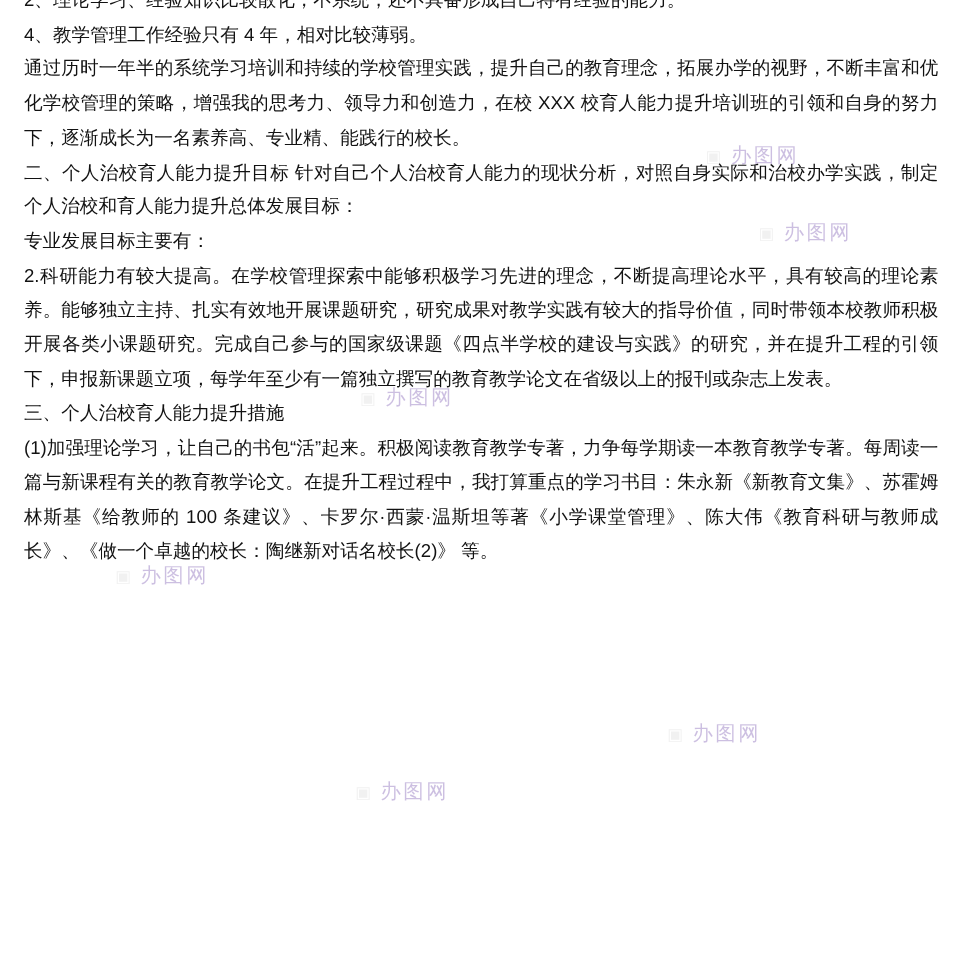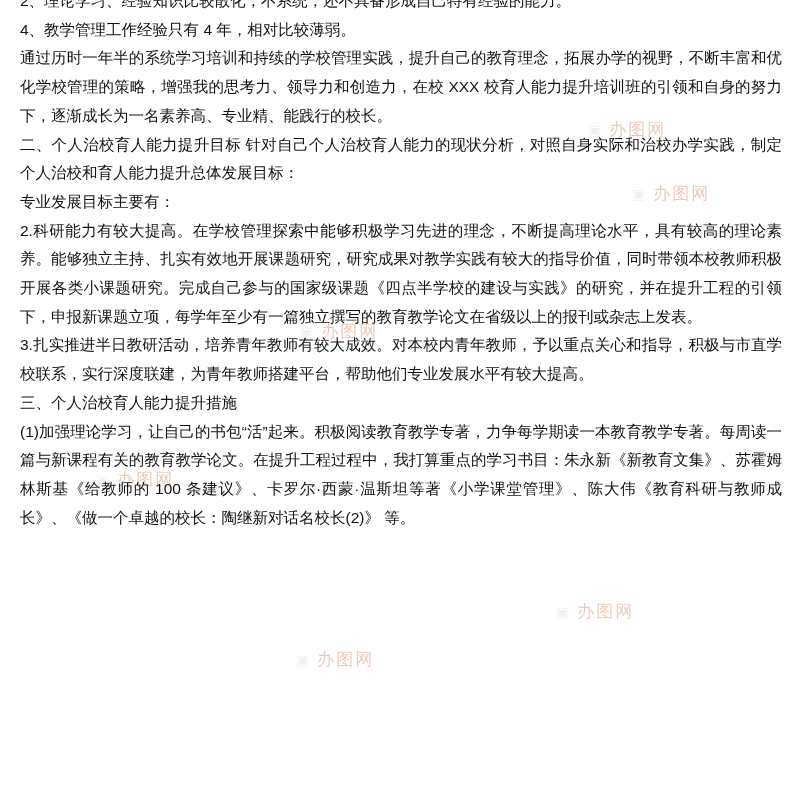--- a/index.html
+++ b/index.html
@@ -21,21 +21,21 @@
     background: #ffffff;
   }
   .watermark-layer {
     position: absolute;
     inset: 0;
     pointer-events: none;
     z-index: 0;
   }
   .watermark {
     position: absolute;
-    color: #c2410c;
+    color: #4c1d95;
     opacity: 0.28;
     font-size: 17px;
     letter-spacing: 2px;
     white-space: nowrap;
     user-select: none;
   }
   .watermark::before {
     content: "▣ ";
     font-size: 14px;
     color: #cfcfcf;
@@ -70,17 +70,16 @@
       <span class="watermark" style="left: 556px; top: 600px;">办图网</span>
       <span class="watermark" style="left: 296px; top: 648px;">办图网</span>
     </div>
   <div class="doc">
       <p>2、理论学习、经验知识比较散化，不系统，还不具备形成自己特有经验的能力。</p>
       <p>4、教学管理工作经验只有 4 年，相对比较薄弱。</p>
       <p>通过历时一年半的系统学习培训和持续的学校管理实践，提升自己的教育理念，拓展办学的视野，不断丰富和优化学校管理的策略，增强我的思考力、领导力和创造力，在校 XXX 校育人能力提升培训班的引领和自身的努力下，逐渐成长为一名素养高、专业精、能践行的校长。</p>
       <p>二、个人治校育人能力提升目标 针对自己个人治校育人能力的现状分析，对照自身实际和治校办学实践，制定个人治校和育人能力提升总体发展目标：</p>
       <p>专业发展目标主要有：</p>
       <p>2.科研能力有较大提高。在学校管理探索中能够积极学习先进的理念，不断提高理论水平，具有较高的理论素养。能够独立主持、扎实有效地开展课题研究，研究成果对教学实践有较大的指导价值，同时带领本校教师积极开展各类小课题研究。完成自己参与的国家级课题《四点半学校的建设与实践》的研究，并在提升工程的引领下，申报新课题立项，每学年至少有一篇独立撰写的教育教学论文在省级以上的报刊或杂志上发表。</p>
-      <p>3.扎实推进半日教研活动，培养青年教师有较大成效。对本校内青年教师，予以重点关心和指导，积极与市直学校联系，实行深度联建，为青年教师搭建平台，帮助他们专业发展水平有较大提高。</p>
       <p>三、个人治校育人能力提升措施</p>
       <p>(1)加强理论学习，让自己的书包“活”起来。积极阅读教育教学专著，力争每学期读一本教育教学专著。每周读一篇与新课程有关的教育教学论文。在提升工程过程中，我打算重点的学习书目：朱永新《新教育文集》、苏霍姆林斯基《给教师的 100 条建议》、卡罗尔·西蒙·温斯坦等著《小学课堂管理》、陈大伟《教育科研与教师成长》、《做一个卓越的校长：陶继新对话名校长(2)》 等。</p>
     </div>
 </div>
 
 </body></html>

